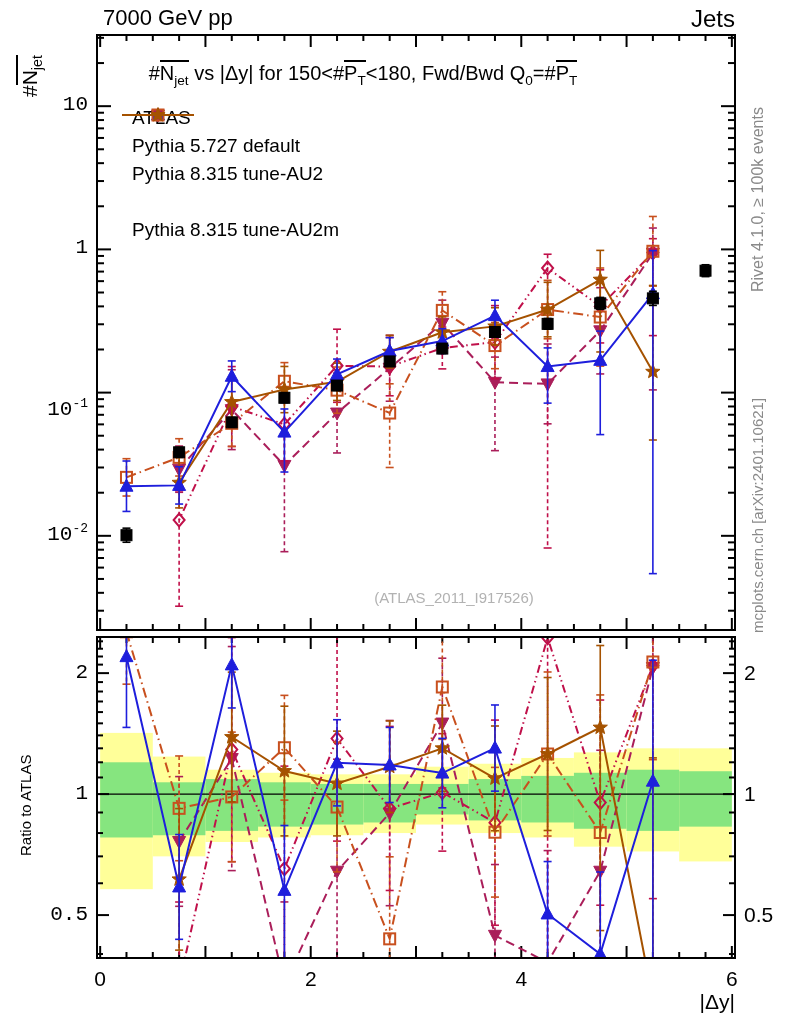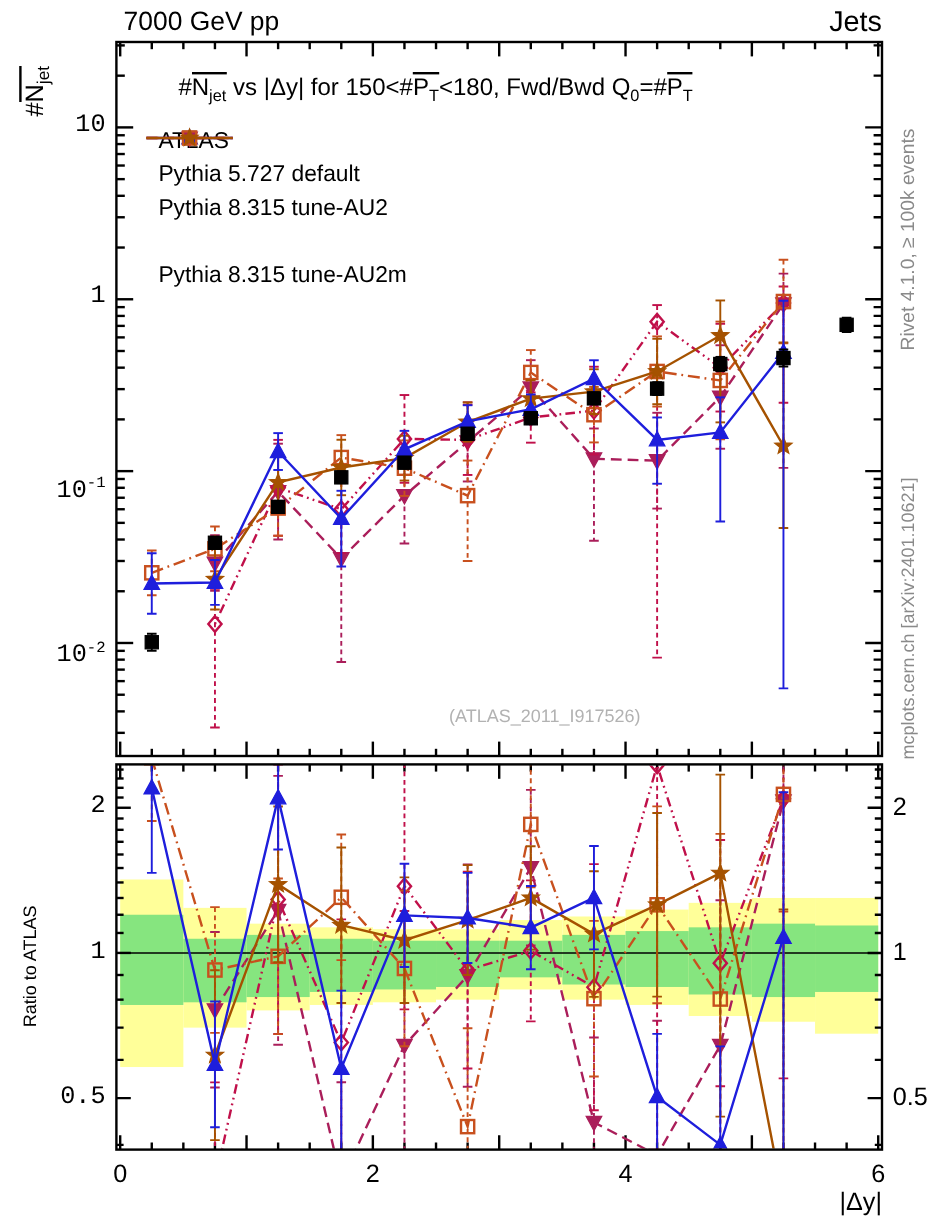--- a/index.html
+++ b/index.html
@@ -834,21 +834,21 @@
     </div>
   <div class="t watermark">(ATLAS_2011_I917526)</div>
   <div class="t rivet">Rivet 4.1.0, ≥ 100k events</div>
   <div class="t mcplots">mcplots.cern.ch [arXiv:2401.10621]</div>
   <div class="t ratio-ylabel">Ratio to ATLAS</div>
   <div class="t xlabel">|Δy|</div>
   <div id="tick-labels">
       <div class="tick-label tl-right" style="left: 24px; width: 64px; top: 92.1692px;">10</div>
       <div class="tick-label tl-right" style="left: 24px; width: 64px; top: 235.387px;">1</div>
       <div class="tick-label tl-right" style="left: 24px; width: 64px; top: 369px; margin-top: 28px;">10<span class="exp">-1</span></div>
-      <div class="tick-label tl-right" style="left: 24px; width: 64px; top: 521.823px; margin-top: 12px;">10<span class="exp">-2</span></div>
+      <div class="tick-label tl-right" style="left: 24px; width: 64px; top: 521.823px;">10<span class="exp">-2</span></div>
       <div class="tick-label tl-right" style="left: 24px; width: 64px; top: 660.131px;">2</div>
       <div class="tick-label " style="left: 744px; width: 50px; top: 660.131px;">2</div>
       <div class="tick-label tl-right" style="left: 24px; width: 64px; top: 781.107px;">1</div>
       <div class="tick-label " style="left: 744px; width: 50px; top: 781.107px;">1</div>
       <div class="tick-label tl-right" style="left: 24px; width: 64px; top: 902.083px;">0.5</div>
       <div class="tick-label " style="left: 744px; width: 50px; top: 902.083px;">0.5</div>
       <div class="tick-label " style="left: 75.1584px; width: 50px; top: 966px; text-align: center;">0</div>
       <div class="tick-label " style="left: 285.719px; width: 50px; top: 966px; text-align: center;">2</div>
       <div class="tick-label " style="left: 496.281px; width: 50px; top: 966px; text-align: center;">4</div>
       <div class="tick-label " style="left: 706.842px; width: 50px; top: 966px; text-align: center;">6</div>

